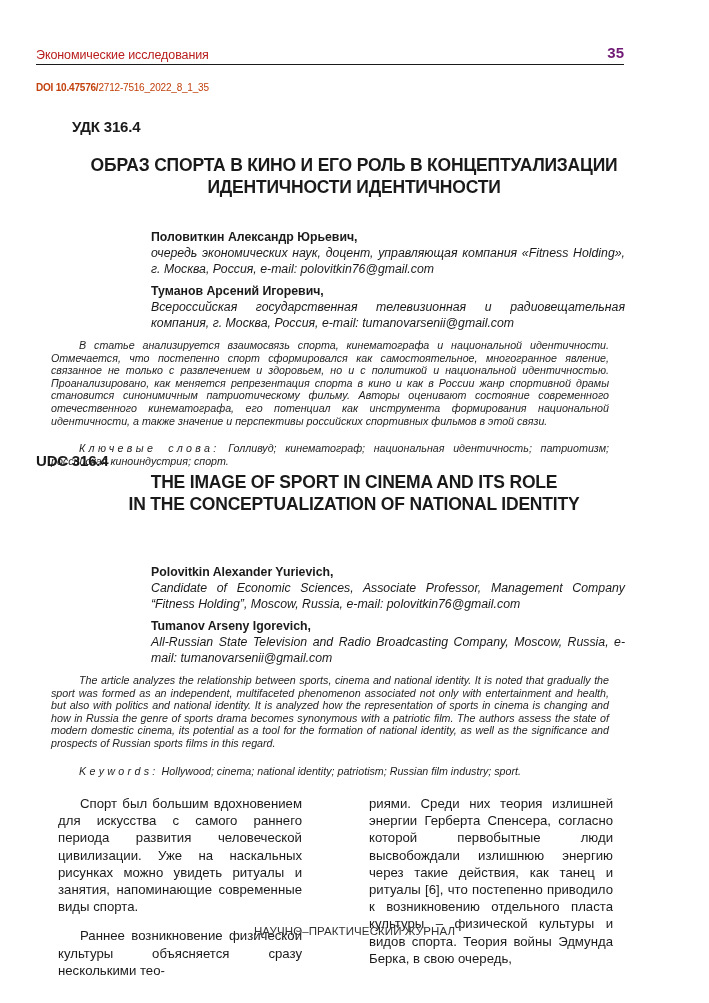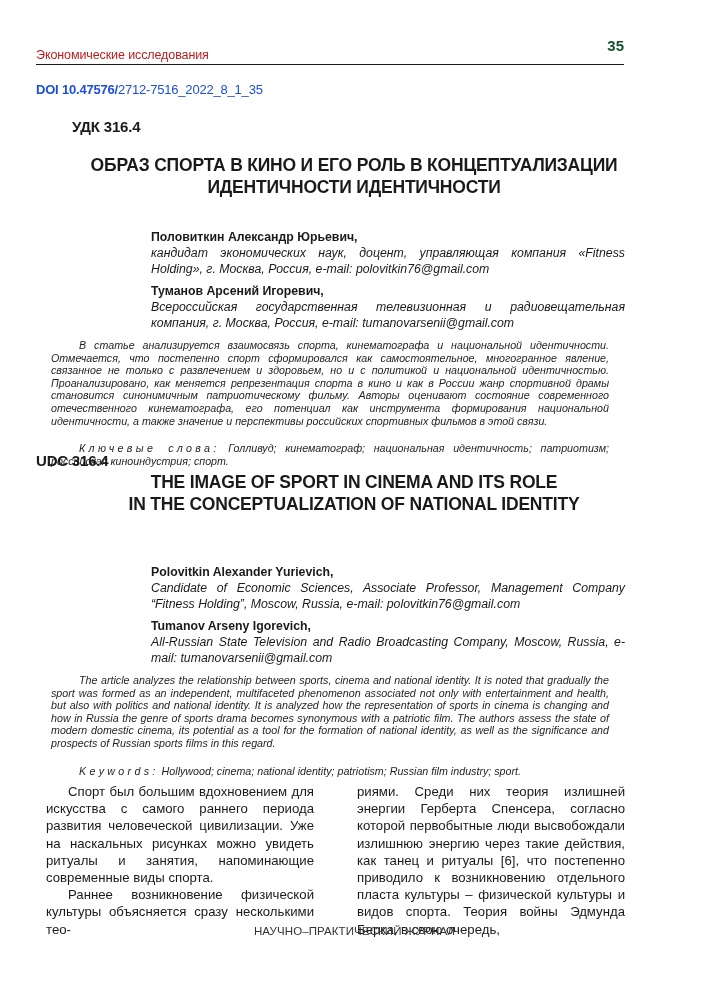--- a/index.html
+++ b/index.html
@@ -12,24 +12,24 @@
     .running-header {
       position: absolute; left: 36px; top: 44px; width: 588px; height: 20px;
       border-bottom: 1.2px solid #1a1a1a;
     }
     .running-header .journal {
       position: absolute; left: 0; bottom: 2px; font-size: 12.5px; color: #b91c1c;
       font-family: "Liberation Sans Narrow", "Liberation Sans", sans-serif;
       letter-spacing: -0.1px;
     }
     .running-header .page-no {
-      position: absolute; right: 0; bottom: 10px; font-size: 15px; font-weight: bold; color: #14532d;
+      position: absolute; right: 0; bottom: 3px; font-size: 15px; font-weight: bold; color: #701a75;
     }
 
-    .doi { position: absolute; left: 36px; top: 82px; font-size: 13px; color: #1d4ed8; letter-spacing: -0.2px; }
+    .doi { position: absolute; left: 36px; top: 82px; font-size: 10px; color: #c2410c; letter-spacing: -0.2px; }
     .doi b { font-weight: bold; }
     .udk { position: absolute; left: 36px; top: 118px; font-size: 15px; font-weight: bold; letter-spacing: -0.2px; margin-left: 36px; }
 
     .title {
       position: absolute; left: 36px; width: 636px; text-align: center;
       font-size: 17.5px; font-weight: bold; line-height: 22px; letter-spacing: -0.2px;
     }
     .title-ru { top: 154px; }
     .title-en { top: 471px; }
 
@@ -48,21 +48,21 @@
     .abstract-en { top: 659px; }
     .abstract p { margin: 15px; text-indent: 28px; font-style: italic; }
     .kw-label { letter-spacing: 3.3px; }
 
     .udc { position: absolute; left: 36px; top: 452px; font-size: 15px; font-weight: bold; letter-spacing: -0.2px; }
 
     .body-col {
       position: absolute; top: 783px; width: 268px; font-size: 13.2px; line-height: 17.2px;
       text-align: justify; color: #1a1a1a;
     }
-    .body-col p { margin: 0; }
+    .body-col p { margin: 12px; }
     .col-left { left: 46px; }
     .col-right { left: 357px; }
     .indent { text-indent: 22px; }
 
     .footer {
       position: absolute; left: 0; width: 709px; top: 925px; text-align: center;
       font-size: 11.5px; color: #333; letter-spacing: 0.1px;
     }
   </style>
 </head>
@@ -80,21 +80,21 @@
   <div class="udk">УДК 316.4</div>
 
   <div class="title title-ru">
     <div>ОБРАЗ СПОРТА В КИНО И ЕГО РОЛЬ В КОНЦЕПТУАЛИЗАЦИИ</div>
     <div>ИДЕНТИЧНОСТИ ИДЕНТИЧНОСТИ</div>
   </div>
 
   <div class="authors authors-ru">
     <div class="author">
       <span class="author-name">Половиткин Александр Юрьевич,</span>
-      <span class="author-affil">кандидат экономических наук, доцент, управляющая компания «Fitness Holding», г. Москва, Россия, e-mail: polovitkin76@gmail.com</span>
+      <span class="author-affil">очередь экономических наук, доцент, управляющая компания «Fitness Holding», г. Москва, Россия, e-mail: polovitkin76@gmail.com</span>
     </div>
     <div class="author">
       <span class="author-name">Туманов Арсений Игоревич,</span>
       <span class="author-affil">Всероссийская государственная телевизионная и радиовещательная компания, г. Москва, Россия, e-mail: tumanovarsenii@gmail.com</span>
     </div>
   </div>
 
   <div class="abstract abstract-ru">
     <p>В статье анализируется взаимосвязь спорта, кинематографа и национальной идентичности. Отмечается, что постепенно спорт сформировался как самостоятельное, многогранное явление, связанное не только с развлечением и здоровьем, но и с политикой и национальной идентичностью. Проанализировано, как меняется репрезентация спорта в кино и как в России жанр спортивной драмы становится синонимичным патриотическому фильму. Авторы оценивают состояние современного отечественного кинематографа, его потенциал как инструмента формирования национальной идентичности, а также значение и перспективы российских спортивных фильмов в этой связи.</p>
     <p><span class="kw-label">Ключевые слова:</span> <span>Голливуд; кинематограф; национальная идентичность; патриотизм; российская киноиндустрия; спорт.</span></p>

